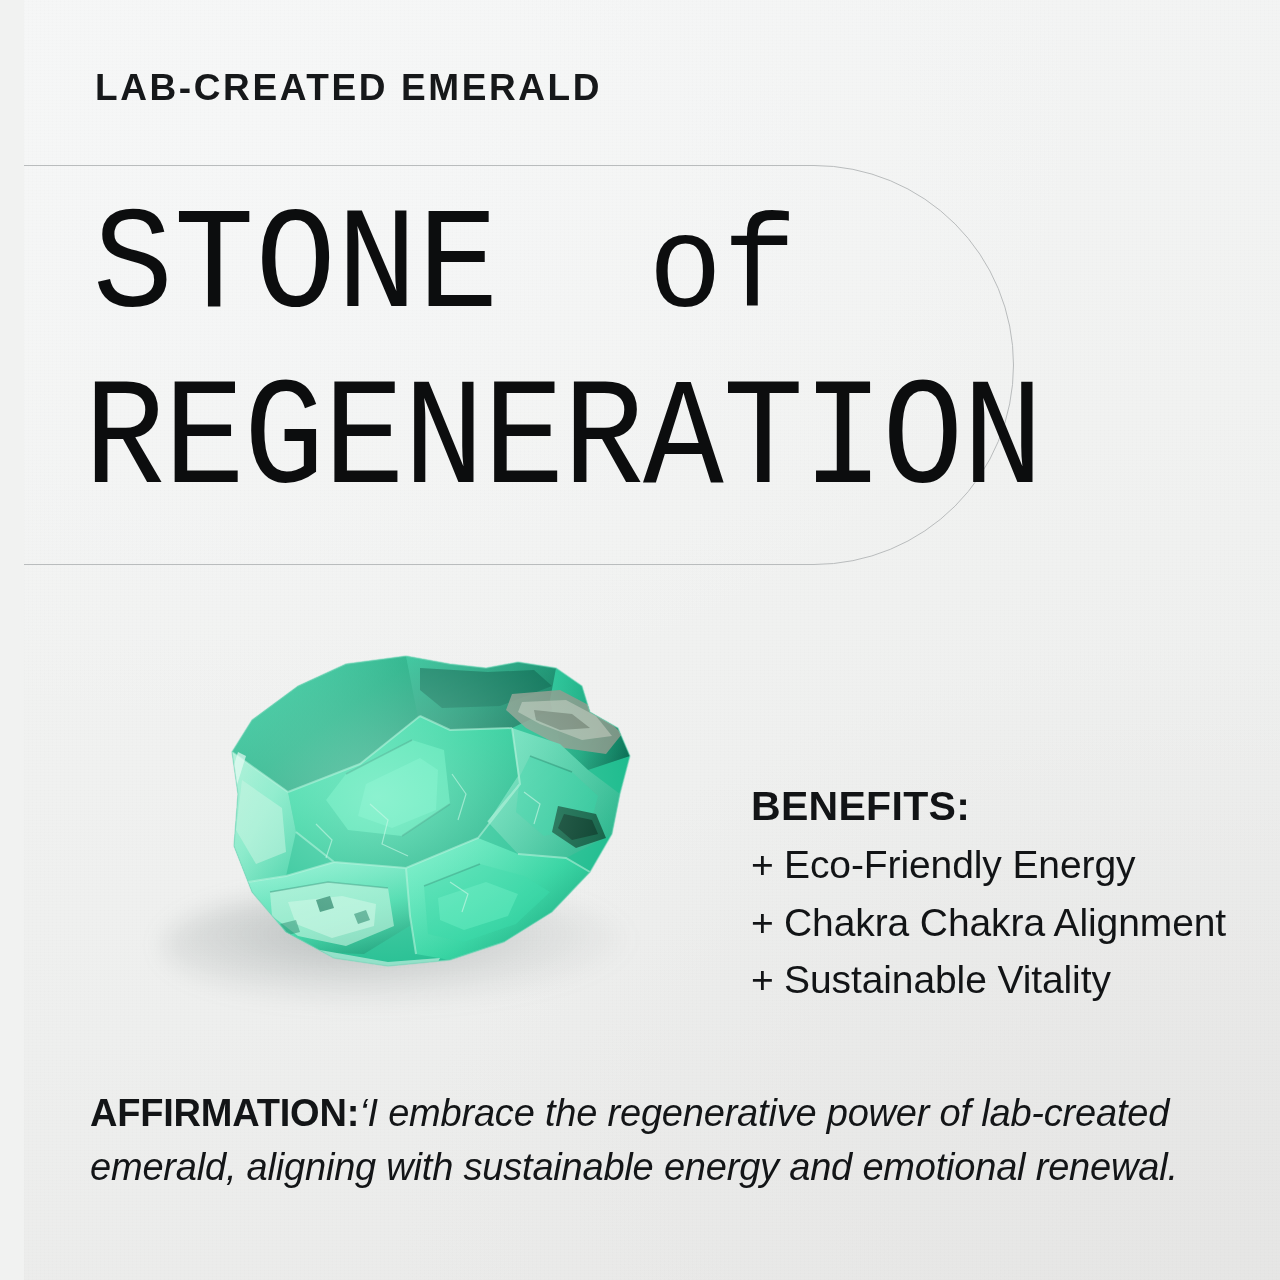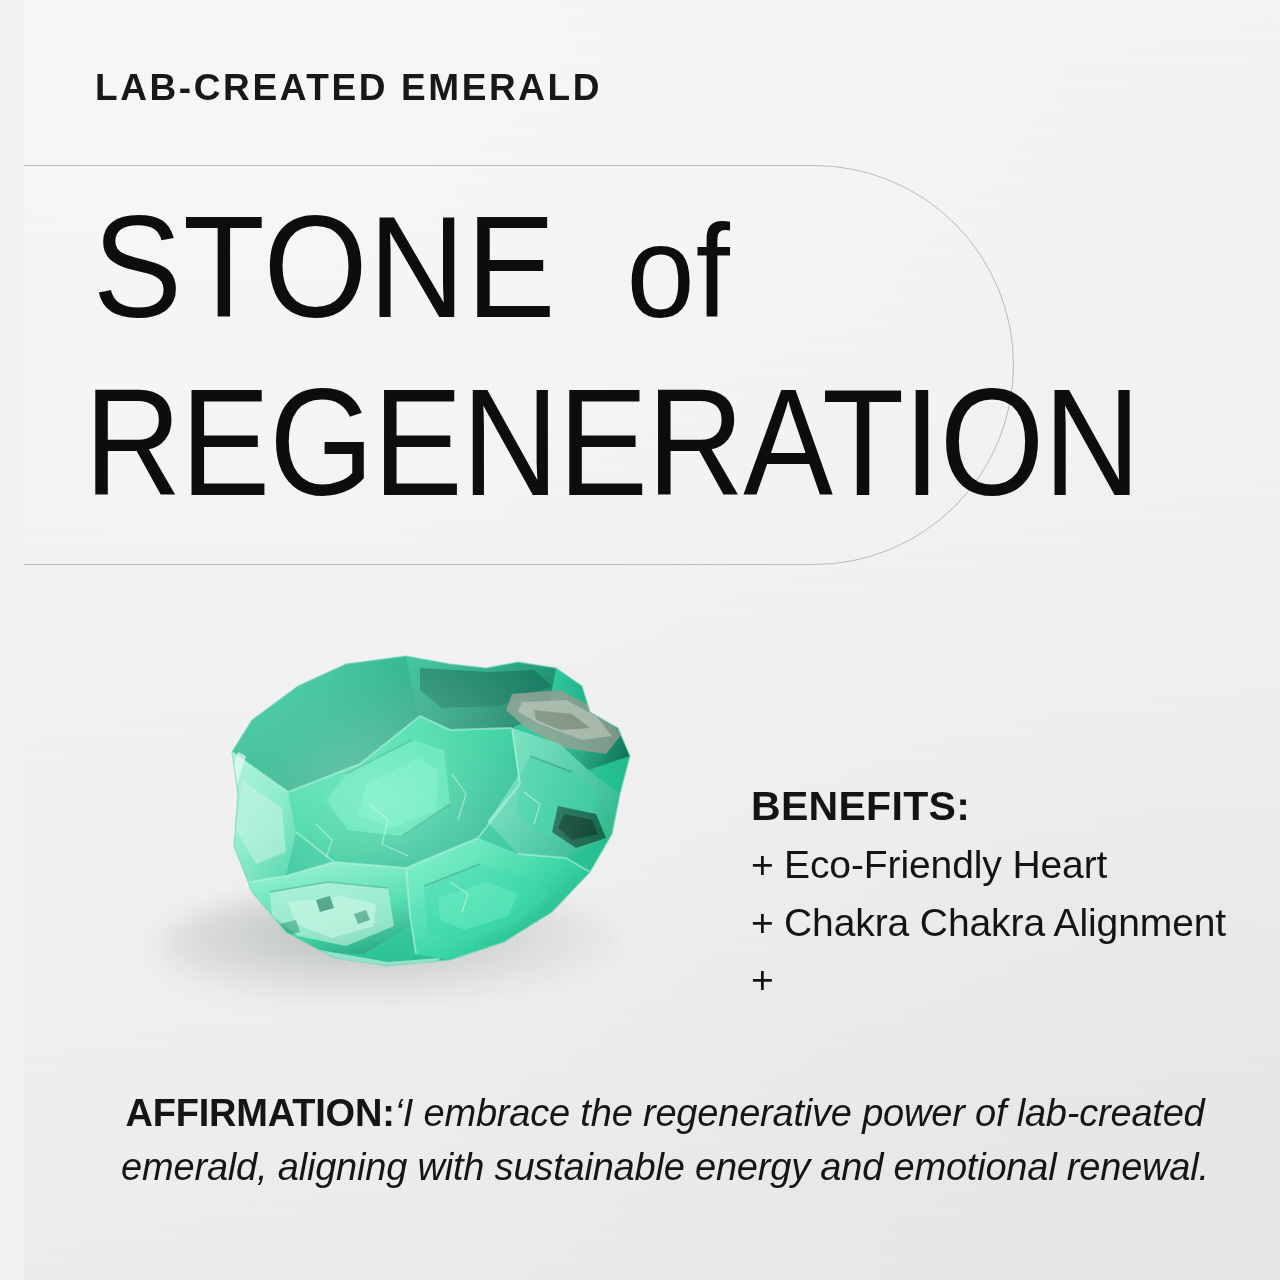--- a/index.html
+++ b/index.html
@@ -62,21 +62,21 @@
     background: transparent;
   }
 
   
   #title-block {
     position: absolute;
     left: 0;
     top: 196px;
     width: 1044px;
     color: #0c0d0e;
-    font-family: Liberation Sans, sans-serif;
+    font-family: Liberation Mono, monospace;
   }
   .title-line {
     line-height: 1;
     white-space: nowrap;
   }
   #title-line-1 {
     padding-left: 74px;
     font-size: 144px;
     letter-spacing: 1px;
     transform: scaleX(.93);
@@ -152,21 +152,21 @@
     flex: 0 0 33px;
     font-weight: 400;
   }
 
   
   #affirmation {
     position: absolute;
     left: 66px;
     top: 1087px;
     width: 1150px;
-    text-align: center;
+    text-align: left;
     font-size: 38px;
     line-height: 1.42;
     color: #131517;
   }
   #affirmation-label {
     font-weight: 700;
     letter-spacing: -.2px;
   }
   #affirmation-quote {
     font-style: italic;
@@ -331,28 +331,29 @@
                  L166,308 L132,268 L114,222 Z" fill="none" stroke="#7fd9bd" stroke-width="1.4" opacity=".55"></path>
       </svg>
     </div>
   </div>
 
   <div id="benefits">
     <div id="benefits-title">BENEFITS:</div>
 
     <div class="benefit-row">
       <span class="benefit-plus">+</span>
-      <span>Eco-Friendly Heart</span>
+      <span>Eco-Friendly Energy</span>
     </div>
     <div class="benefit-row">
       <span class="benefit-plus">+</span>
       <span>Chakra Chakra Alignment</span>
     </div>
     <div class="benefit-row">
       <span class="benefit-plus">+</span>
+      <span>Sustainable Vitality</span>
     </div>
   </div>
 
   <div id="affirmation">
     <span id="affirmation-label">AFFIRMATION:</span><span id="affirmation-quote">‘I embrace the regenerative power of lab-created emerald, aligning with sustainable energy and emotional renewal.</span>
   </div>
 
 </div>
 
 </body></html>

